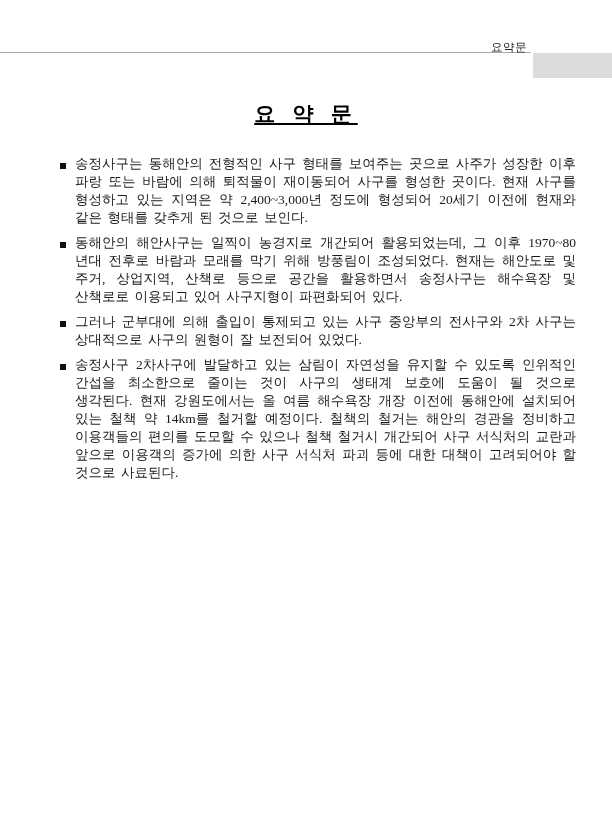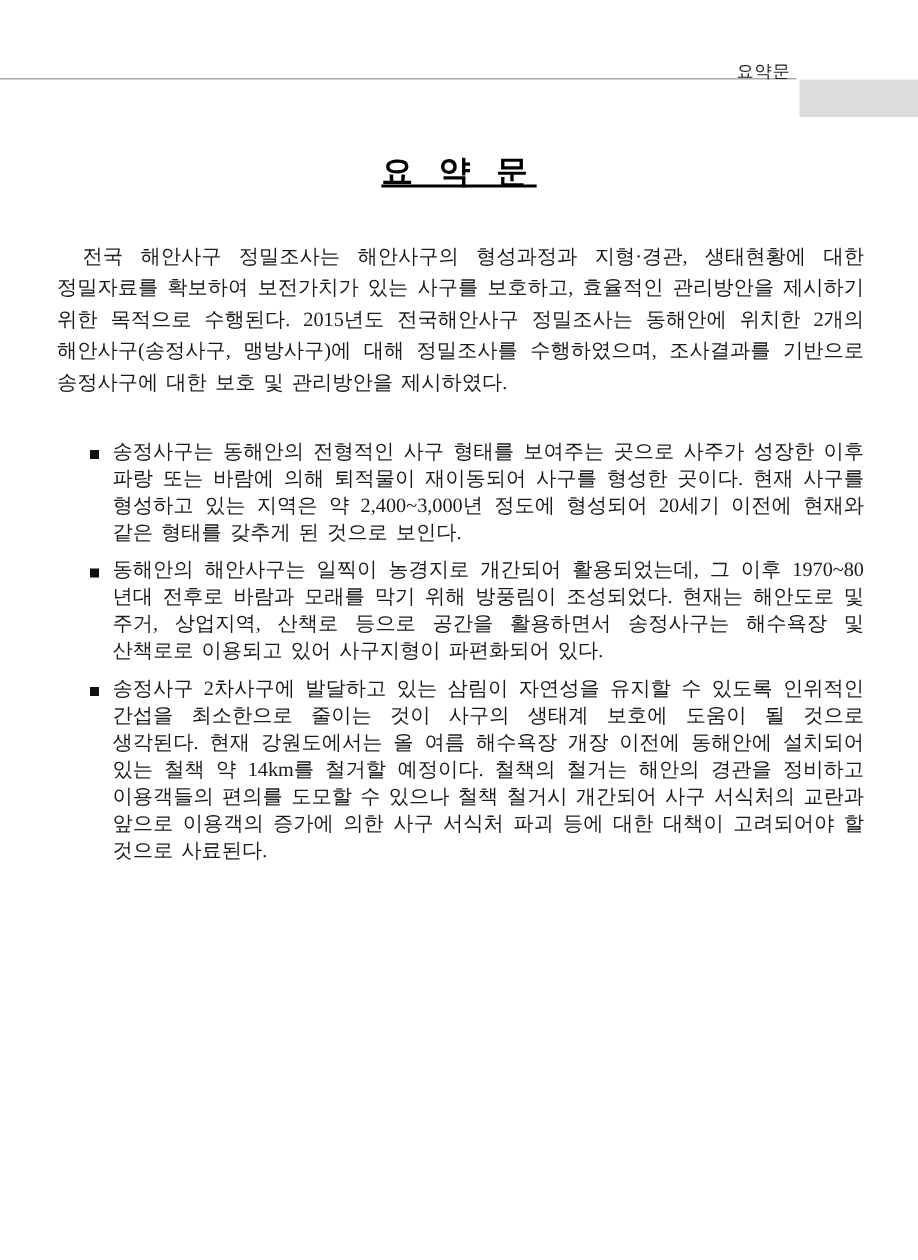--- a/index.html
+++ b/index.html
@@ -83,30 +83,33 @@
 <body>
 
 <div class="page">
 
   <div class="header-rule"></div>
   <div class="running-header">요약문</div>
   <div class="section-tab"></div>
 
   <h1 class="page-title">요 약 문</h1>
 
-  <p class="intro">전국 해안사구 정밀조사는 해안사구의 형성과정과 지형·경관, 생태현황에 대한 정밀자료를 확보하여 보전가치가 있는 사구를 보호하고, 효율적인 관리방안을 제시하기 위한 목적으로 수행된다. 2015년도 전국해안사구 정밀조사는 동해안에 위치한 2개의 해안사구(송정사구, 맹방사구)에 대해 정밀조사를 수행하였으며, 조사결과를 기반으로 송정사구에 대한 보호 및 관리방안을 제시하였다.</p>
 
   <ul class="bullets">
     <li class="bullet-item">
       <span class="square-bullet"></span>
       <span>송정사구는 동해안의 전형적인 사구 형태를 보여주는 곳으로 사주가 성장한 이후 파랑 또는 바람에 의해 퇴적물이 재이동되어 사구를 형성한 곳이다. 현재 사구를 형성하고 있는 지역은 약 2,400~3,000년 정도에 형성되어 20세기 이전에 현재와 같은 형태를 갖추게 된 것으로 보인다.</span>
     </li>
     <li class="bullet-item">
       <span class="square-bullet"></span>
       <span>동해안의 해안사구는 일찍이 농경지로 개간되어 활용되었는데, 그 이후 1970~80 년대 전후로 바람과 모래를 막기 위해 방풍림이 조성되었다. 현재는 해안도로 및 주거, 상업지역, 산책로 등으로 공간을 활용하면서 송정사구는 해수욕장 및 산책로로 이용되고 있어 사구지형이 파편화되어 있다.</span>
     </li>
     <li class="bullet-item">
       <span class="square-bullet"></span>
+      <span>그러나 군부대에 의해 출입이 통제되고 있는 사구 중앙부의 전사구와 2차 사구는 상대적으로 사구의 원형이 잘 보전되어 있었다.</span>
+    </li>
+    <li class="bullet-item">
+      <span class="square-bullet"></span>
       <span>송정사구 2차사구에 발달하고 있는 삼림이 자연성을 유지할 수 있도록 인위적인 간섭을 최소한으로 줄이는 것이 사구의 생태계 보호에 도움이 될 것으로 생각된다. 현재 강원도에서는 올 여름 해수욕장 개장 이전에 동해안에 설치되어 있는 철책 약 14km를 철거할 예정이다. 철책의 철거는 해안의 경관을 정비하고 이용객들의 편의를 도모할 수 있으나 철책 철거시 개간되어 사구 서식처의 교란과 앞으로 이용객의 증가에 의한 사구 서식처 파괴 등에 대한 대책이 고려되어야 할 것으로 사료된다.</span>
     </li>
   </ul>
 
 </div>
 
 </body></html>

